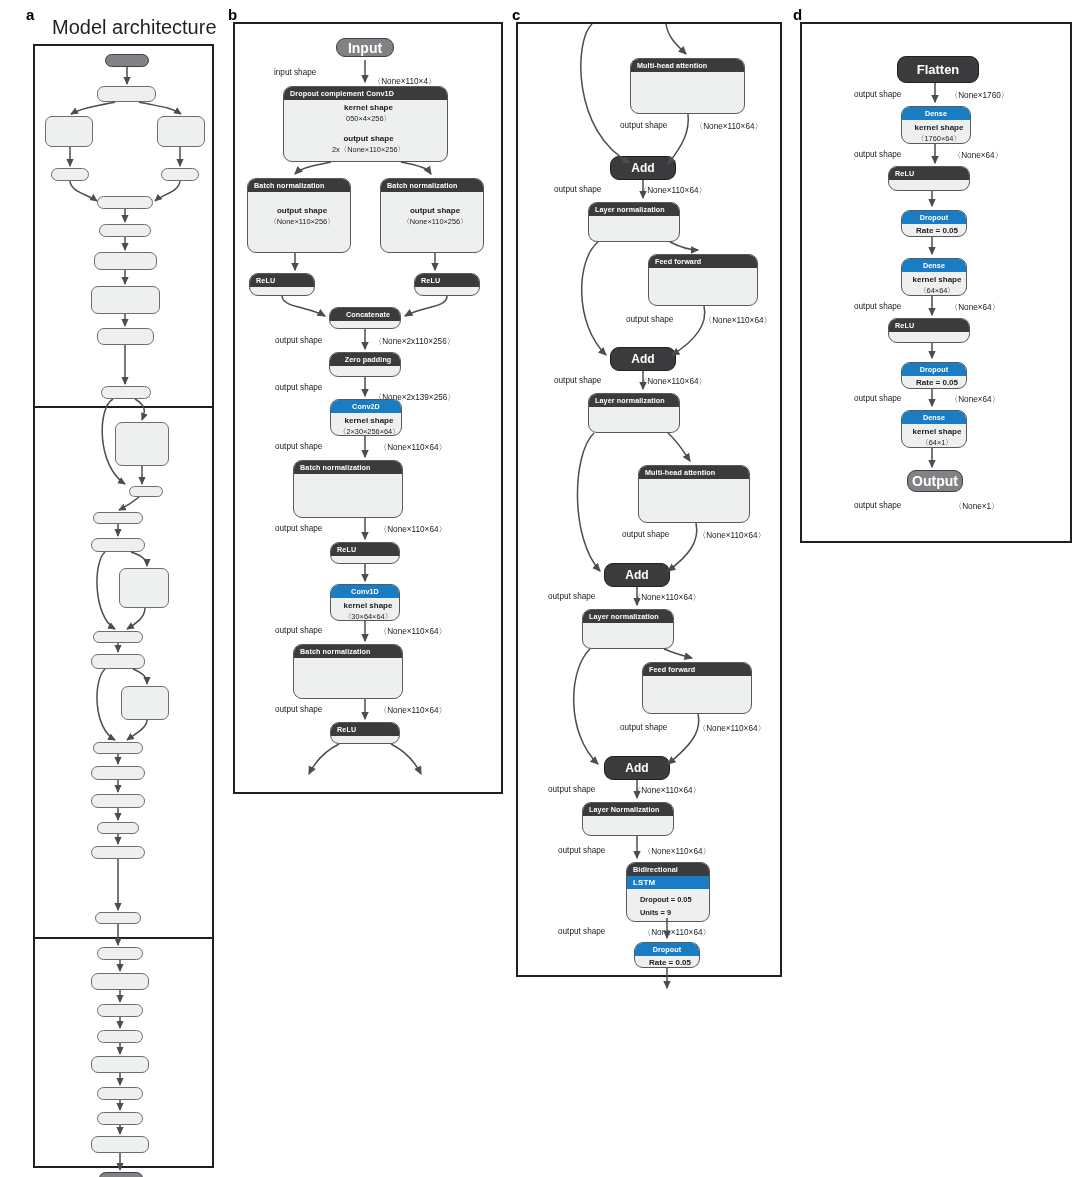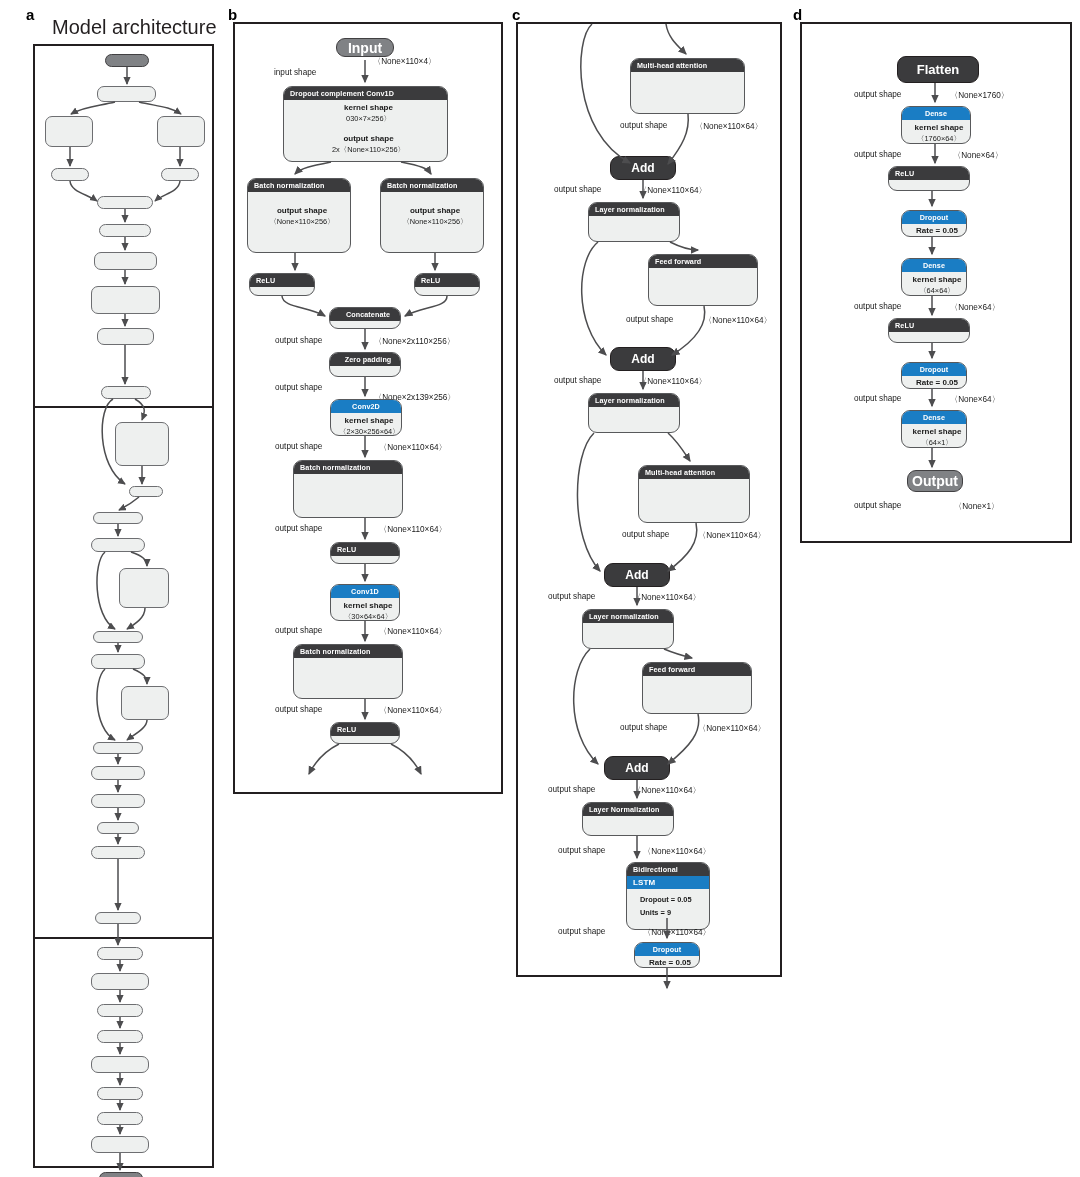--- a/index.html
+++ b/index.html
@@ -167,27 +167,27 @@
 
 <div class="panel-letter" style="left:228px;top:6px;">b</div>
 <div class="panel" style="left:233px;top:22px;width:270px;height:772px;">
 
   <div class="node gray-solid" style="left:101px;top:14px;width:58px;height:19px;">
     <span class="biglabel sm">Input</span>
   </div>
   <div class="anno" style="left:39px;top:44px;">
     <span class="lbl">input shape</span>
   </div>
-  <div class="anno shape" style="left:138px;top:32px;">〈None×110×4〉</div>
+  <div class="anno shape" style="left:138px;top:52px;">〈None×110×4〉</div>
 
   <div class="node" style="left:48px;top:62px;width:165px;height:76px;">
     <span class="nhdr">Dropout complement Conv1D</span>
     <span class="nbody">
       <b>kernel shape</b><br>
-      <span class="shp">030×7×256〉</span><br><br>
+      <span class="shp">050×4×256〉</span><br><br>
       <b>output shape</b><br>
       <span class="shp">2x〈None×110×256〉</span>
     </span>
   </div>
 
   <div class="node" style="left:12px;top:154px;width:104px;height:75px;">
     <span class="nhdr">Batch normalization</span>
     <span class="nbody" style="padding-top:14px;">
       <b>output shape</b><br>
       <span class="shp">〈None×110×256〉</span>
@@ -376,21 +376,21 @@
   <div class="anno shape" style="left:115px;top:761px;">〈None×110×64〉</div>
 
   <div class="node" style="left:64px;top:778px;width:92px;height:34px;">
     <span class="nhdr">Layer Normalization</span>
   </div>
   <div class="anno" style="left:40px;top:822px;">
     <span class="lbl">output shape</span>
   </div>
   <div class="anno shape" style="left:125px;top:822px;">〈None×110×64〉</div>
 
-  <div class="node" style="left:108px;top:838px;width:84px;height:68px;">
+  <div class="node" style="left:108px;top:838px;width:84px;height:60px;">
     <span class="nhdr">Bidirectional</span>
     <span class="nhdr blue" style="text-align:left;padding-left:6px;font-size:8px;">LSTM</span>
     <span class="nbody left">
       <div>Dropout = 0.05</div>
       <div>Units = 9</div>
     </span>
   </div>
   <div class="anno" style="left:40px;top:903px;">
     <span class="lbl">output shape</span>
   </div>

